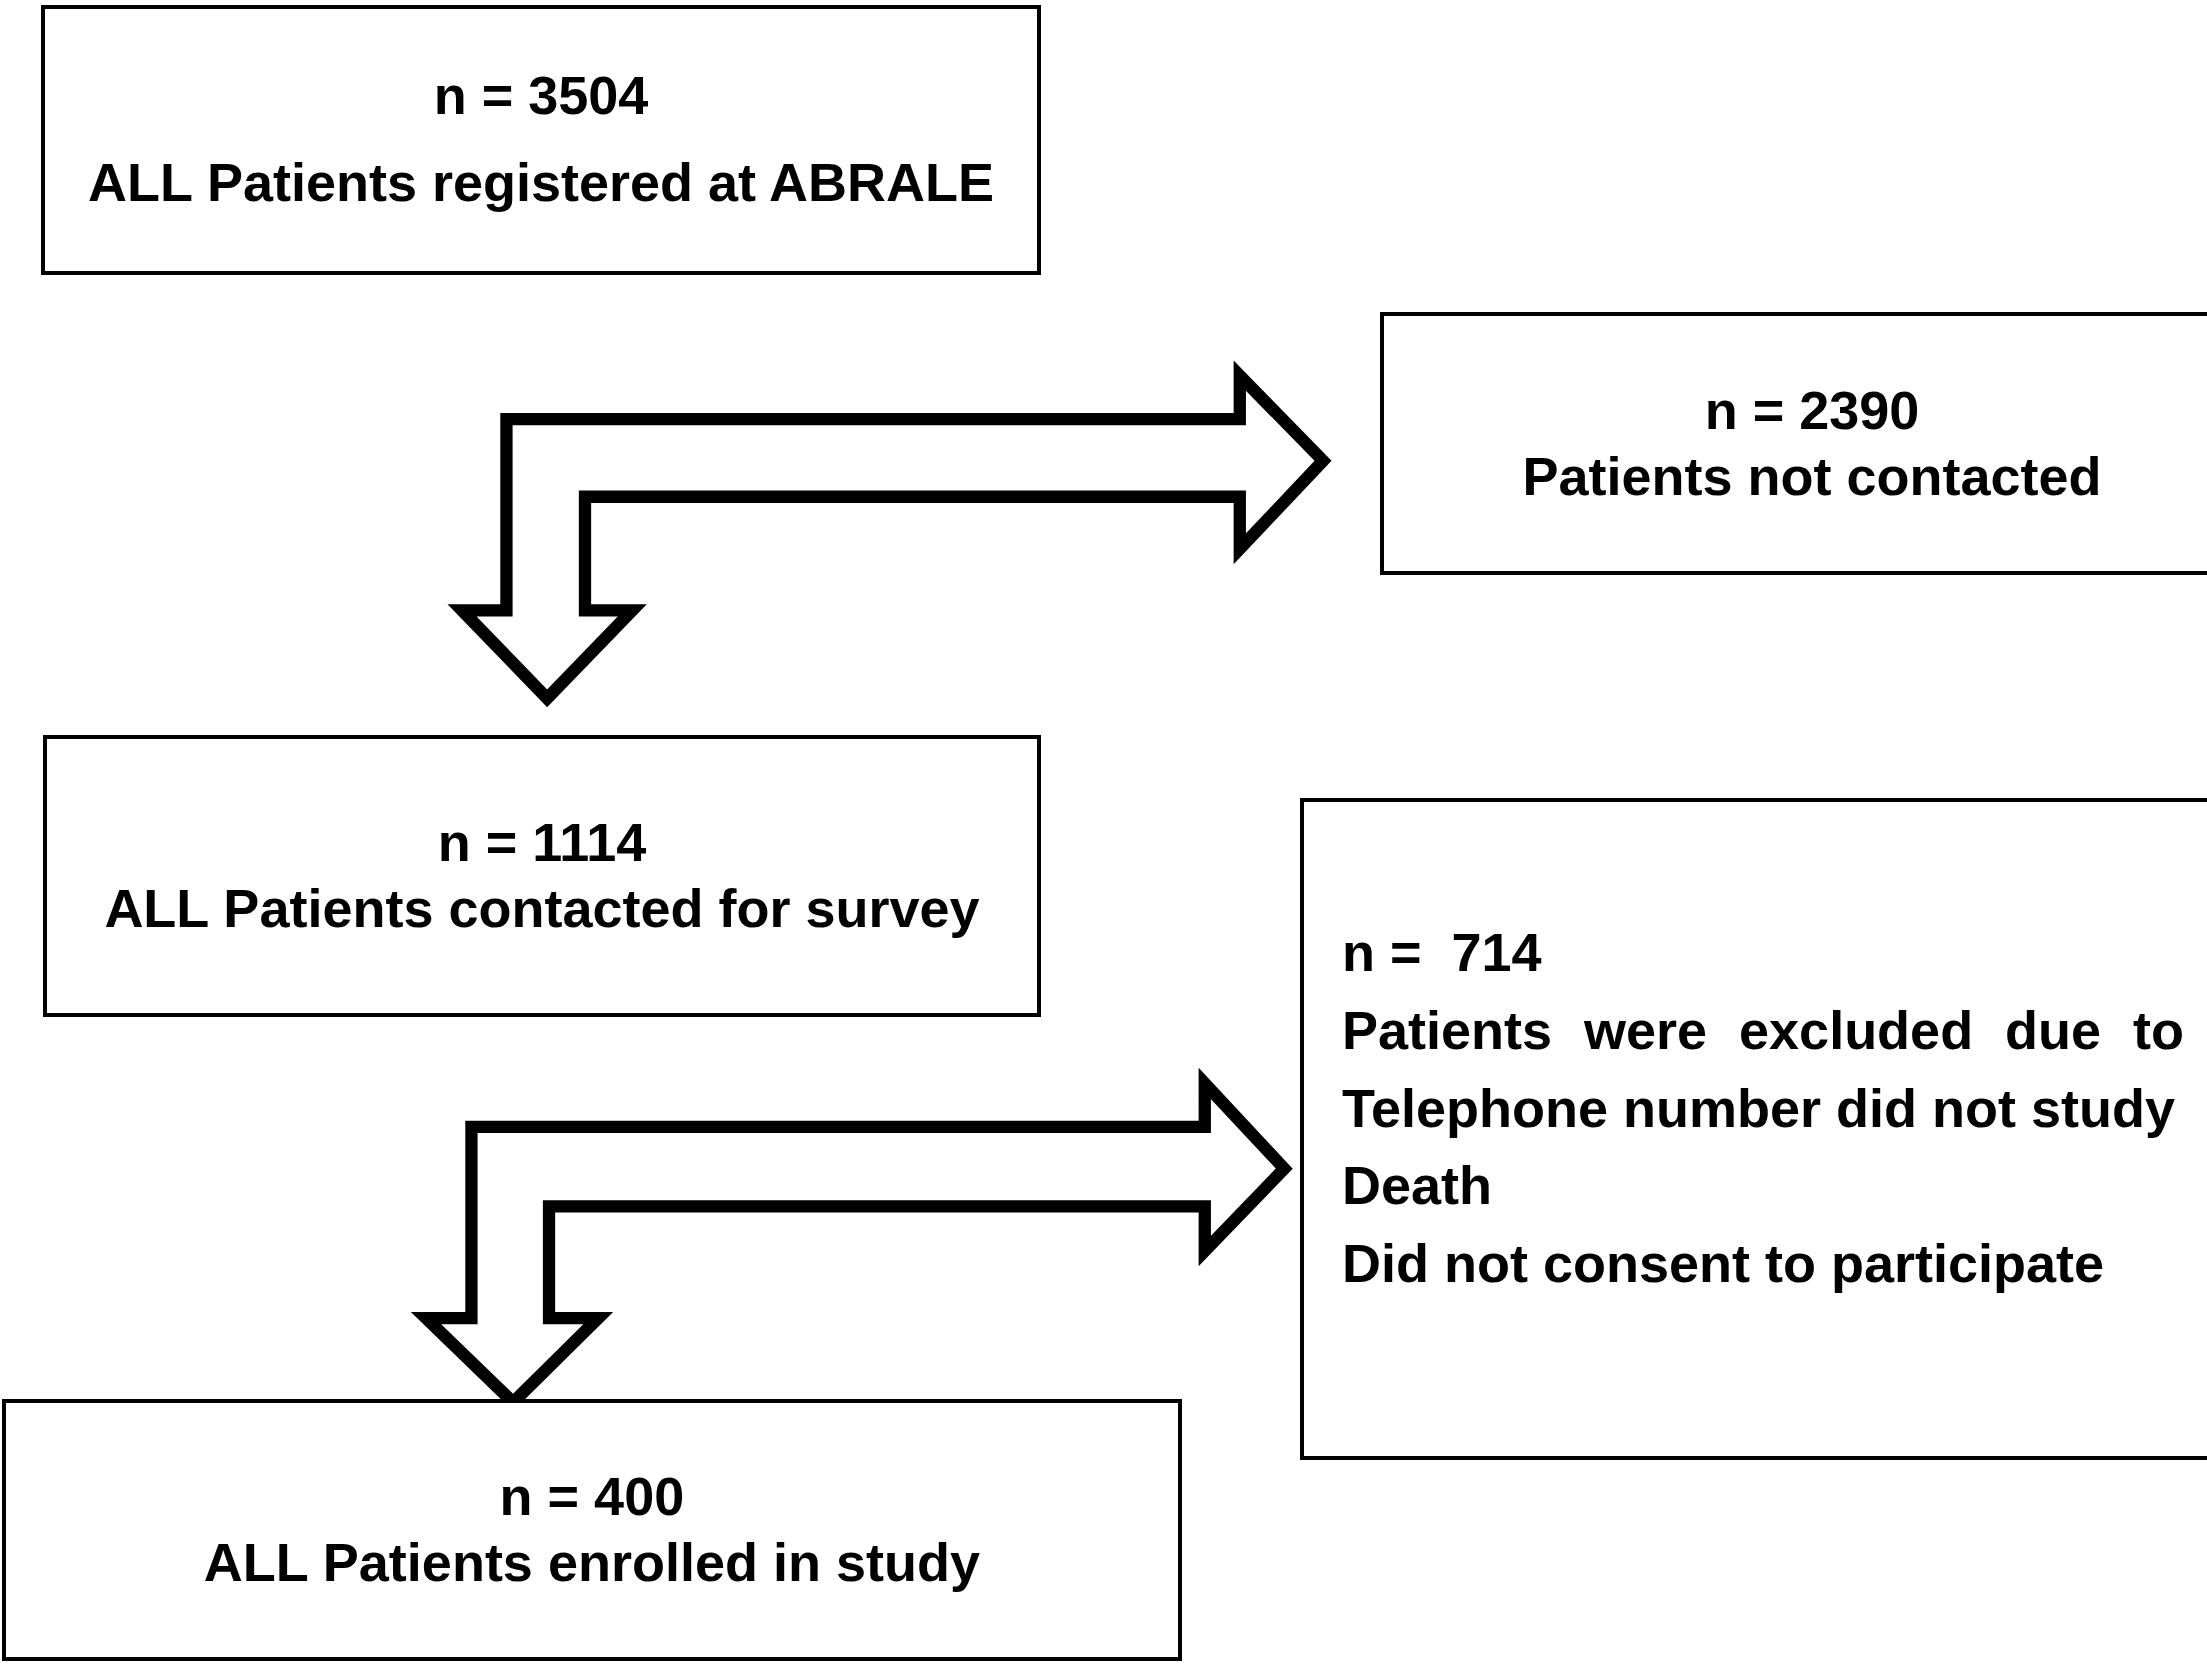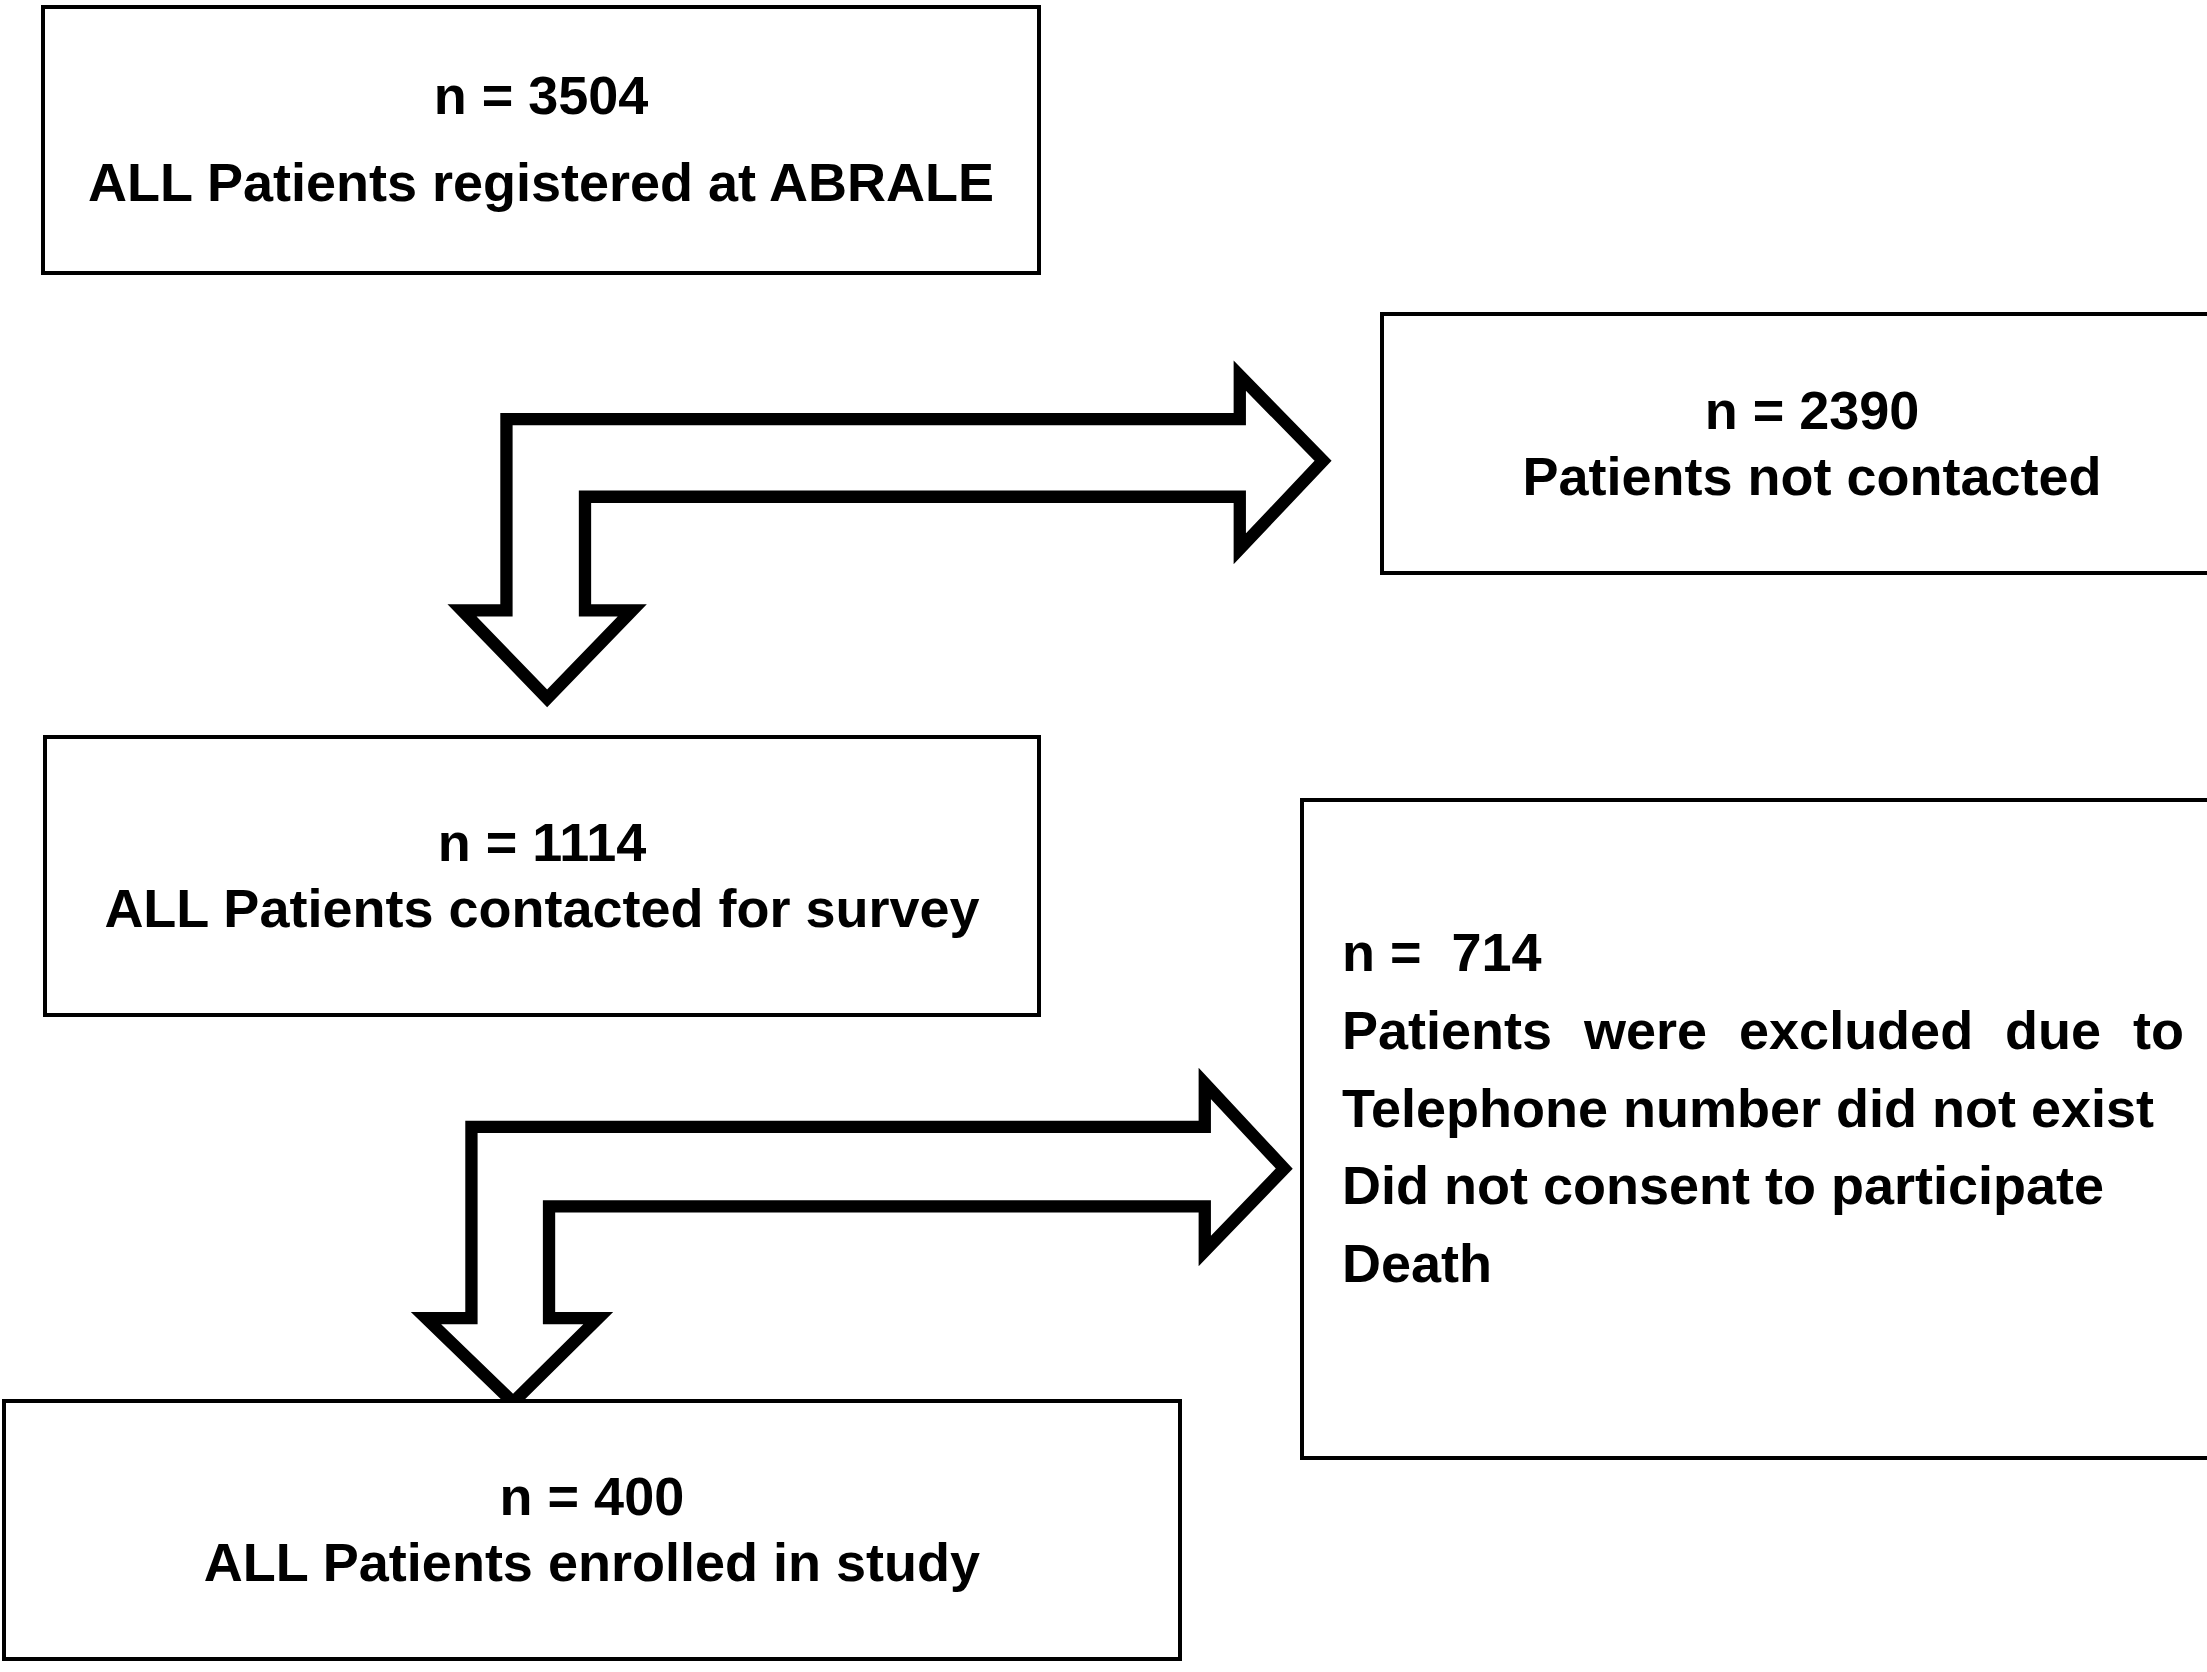--- a/index.html
+++ b/index.html
@@ -81,23 +81,23 @@
   </div>
 
   <div class="box" id="box-contacted">
     <div class="n-line">n = 1114</div>
     <div>ALL Patients contacted for survey</div>
   </div>
 
   <div class="box" id="box-excluded">
     <div class="n-line">n =  714</div>
     <div class="just">Patients were excluded due to</div>
-    <div>Telephone number did not exist</div>
+    <div>Telephone number did not study</div>
+    <div>Death</div>
     <div>Did not consent to participate</div>
-    <div>Death</div>
   </div>
 
   <div class="box" id="box-enrolled">
     <div class="n-line">n = 400</div>
     <div>ALL Patients enrolled in study</div>
   </div>
 
 </div>
 
 

